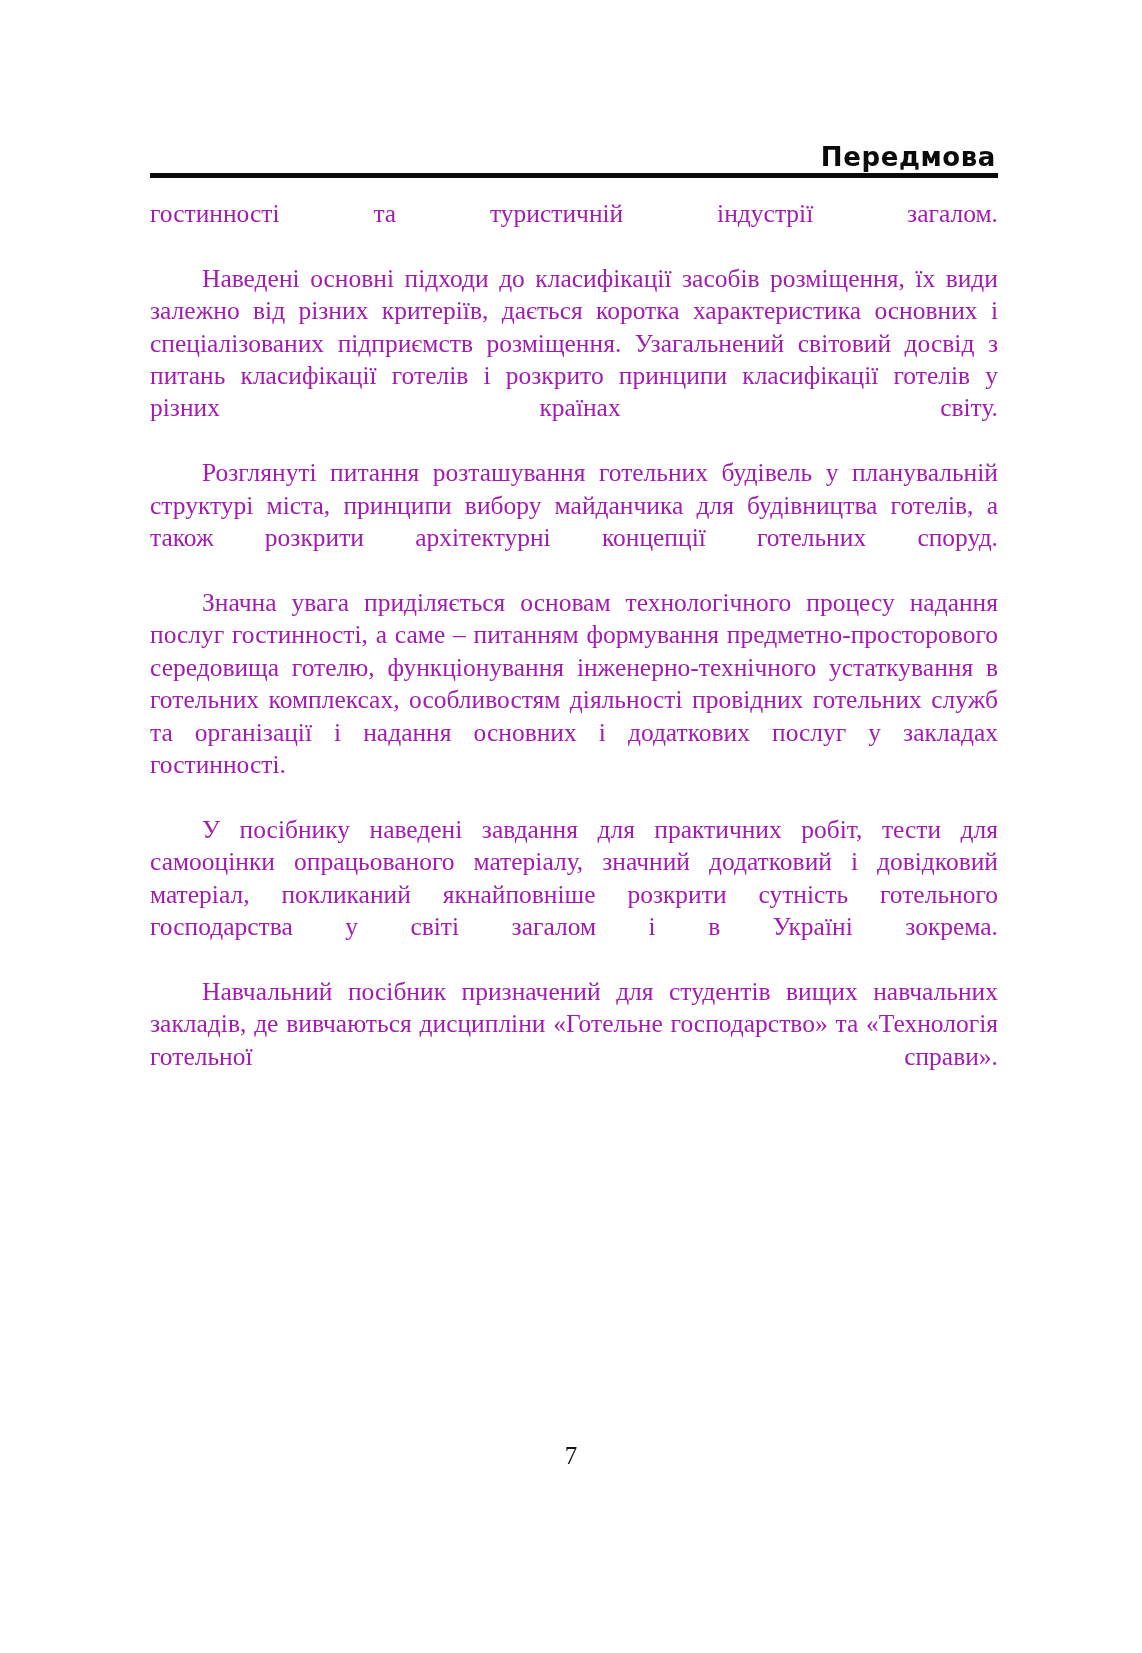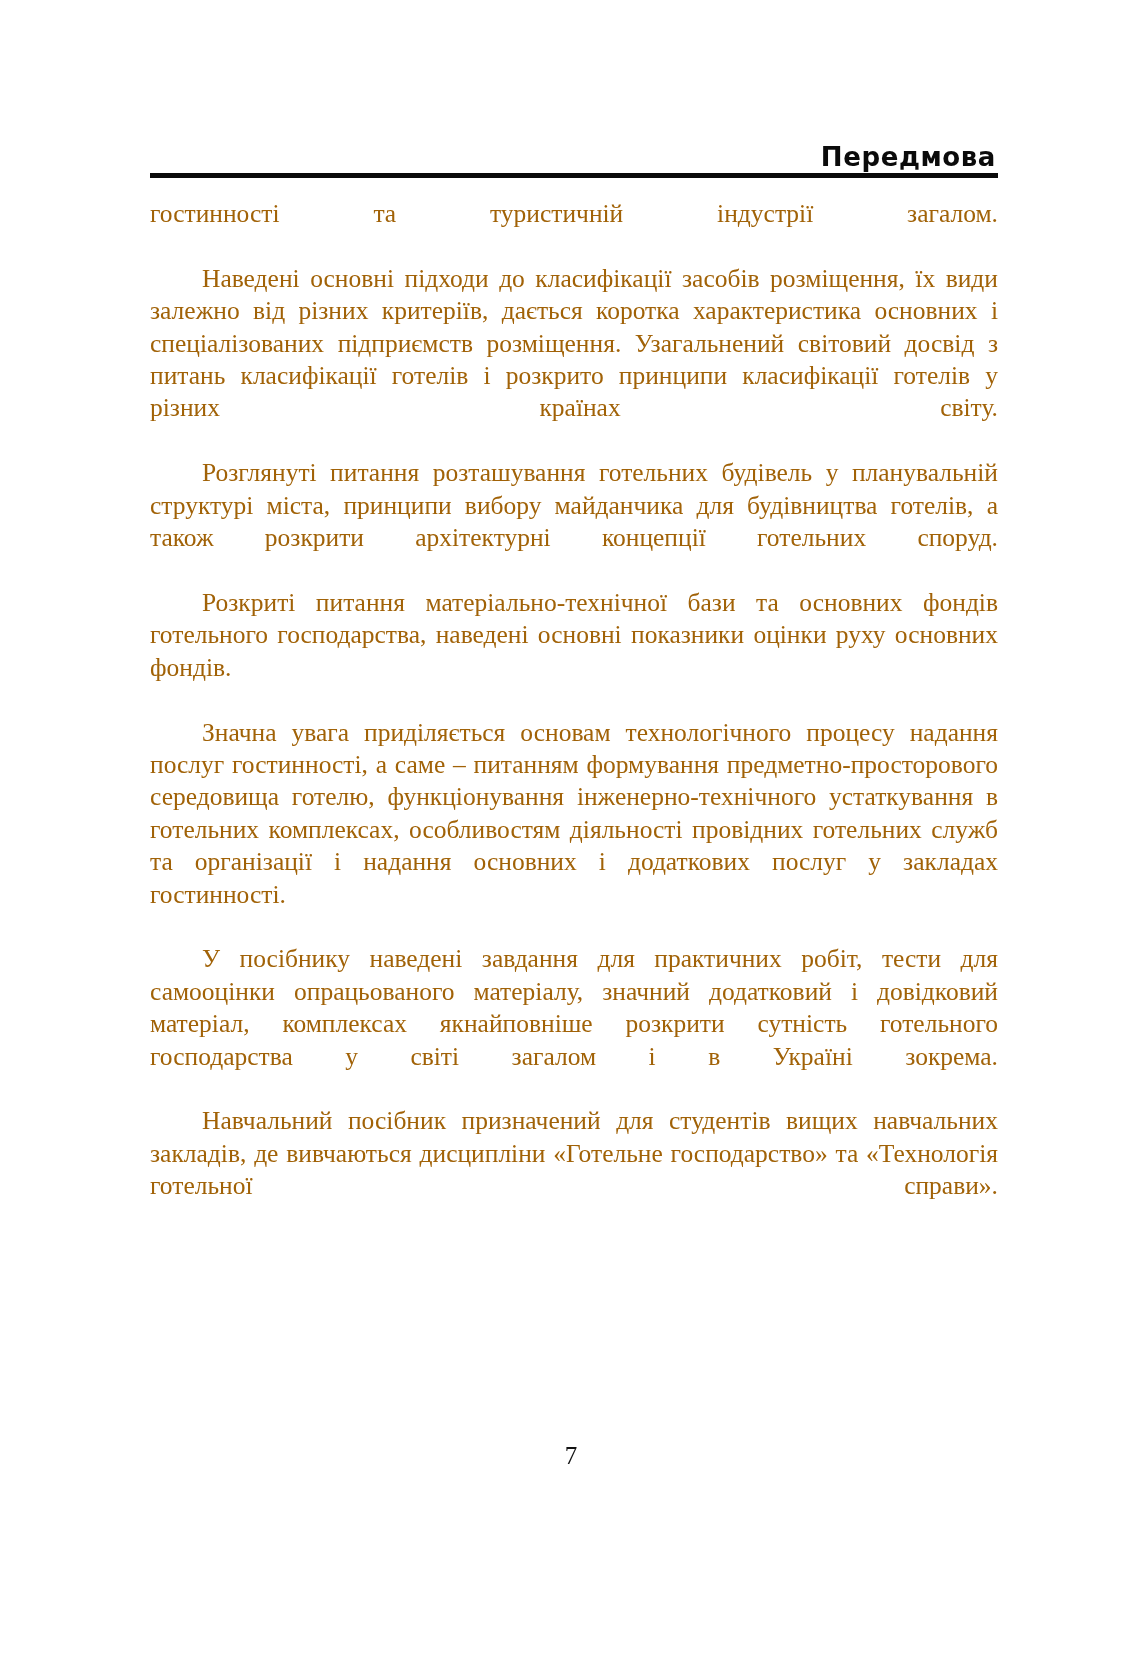--- a/index.html
+++ b/index.html
@@ -48,21 +48,21 @@
   .body-zone {
     position: absolute;
     left: 150px;
     top: 186px;
     width: 848px;
   }
   .para {
     font-family: "Liberation Serif", "DejaVu Serif", serif;
     font-size: 25.5px;
     line-height: 32.4px;
-    color: #a16207;
+    color: #a21caf;
     text-align: justify;
     text-justify: inter-word;
     margin: 0;
     text-indent: 0;
     hyphens: manual;
     -webkit-hyphens: manual;
   }
   .para.indent {
     text-indent: 52px;
   }
@@ -95,21 +95,20 @@
 
   <div class="header-zone">
     <span class="header-title">Передмова</span>
     <span class="header-rule"></span>
   </div>
 
   <div class="body-zone">
     <p class="para noindent-first">гостинності та туристичній індустрії загалом.</p>
     <p class="para indent">Наведені основні підходи до класифікації засобів розміщення, їх види залежно від різних критеріїв, дається коротка характеристика основних і спеціалізованих підприємств розміщення. Узагальнений світовий досвід з питань класифікації готелів і розкрито принципи класифікації готелів у різних країнах світу.</p>
     <p class="para indent">Розглянуті питання розташування готельних будівель у планувальній структурі міста, принципи вибору майданчика для будівництва готелів, а також розкрити архітектурні концепції готельних споруд.</p>
-    <p class="para indent">Розкриті питання матеріально-технічної бази та основних фондів готельного господарства, наведені основні показники оцінки руху основних фондів.</p>
     <p class="para indent">Значна увага приділяється основам технологічного процесу надання послуг гостинності, а саме – питанням формування предметно-просторового середовища готелю, функціонування інженерно-технічного устаткування в готельних комплексах, особливостям діяльності провідних готельних служб та організації і надання основних і додаткових послуг у закладах гостинності.</p>
-    <p class="para indent">У посібнику наведені завдання для практичних робіт, тести для самооцінки опрацьованого матеріалу, значний додатковий і довідковий матеріал, комплексах якнайповніше розкрити сутність готельного господарства у світі загалом і в Україні зокрема.</p>
+    <p class="para indent">У посібнику наведені завдання для практичних робіт, тести для самооцінки опрацьованого матеріалу, значний додатковий і довідковий матеріал, покликаний якнайповніше розкрити сутність готельного господарства у світі загалом і в Україні зокрема.</p>
     <p class="para indent">Навчальний посібник призначений для студентів вищих навчальних закладів, де вивчаються дисципліни «Готельне господарство» та «Технологія готельної справи».</p>
   </div>
 
   <div class="folio">7</div>
 
 </div>
 
 </body></html>

